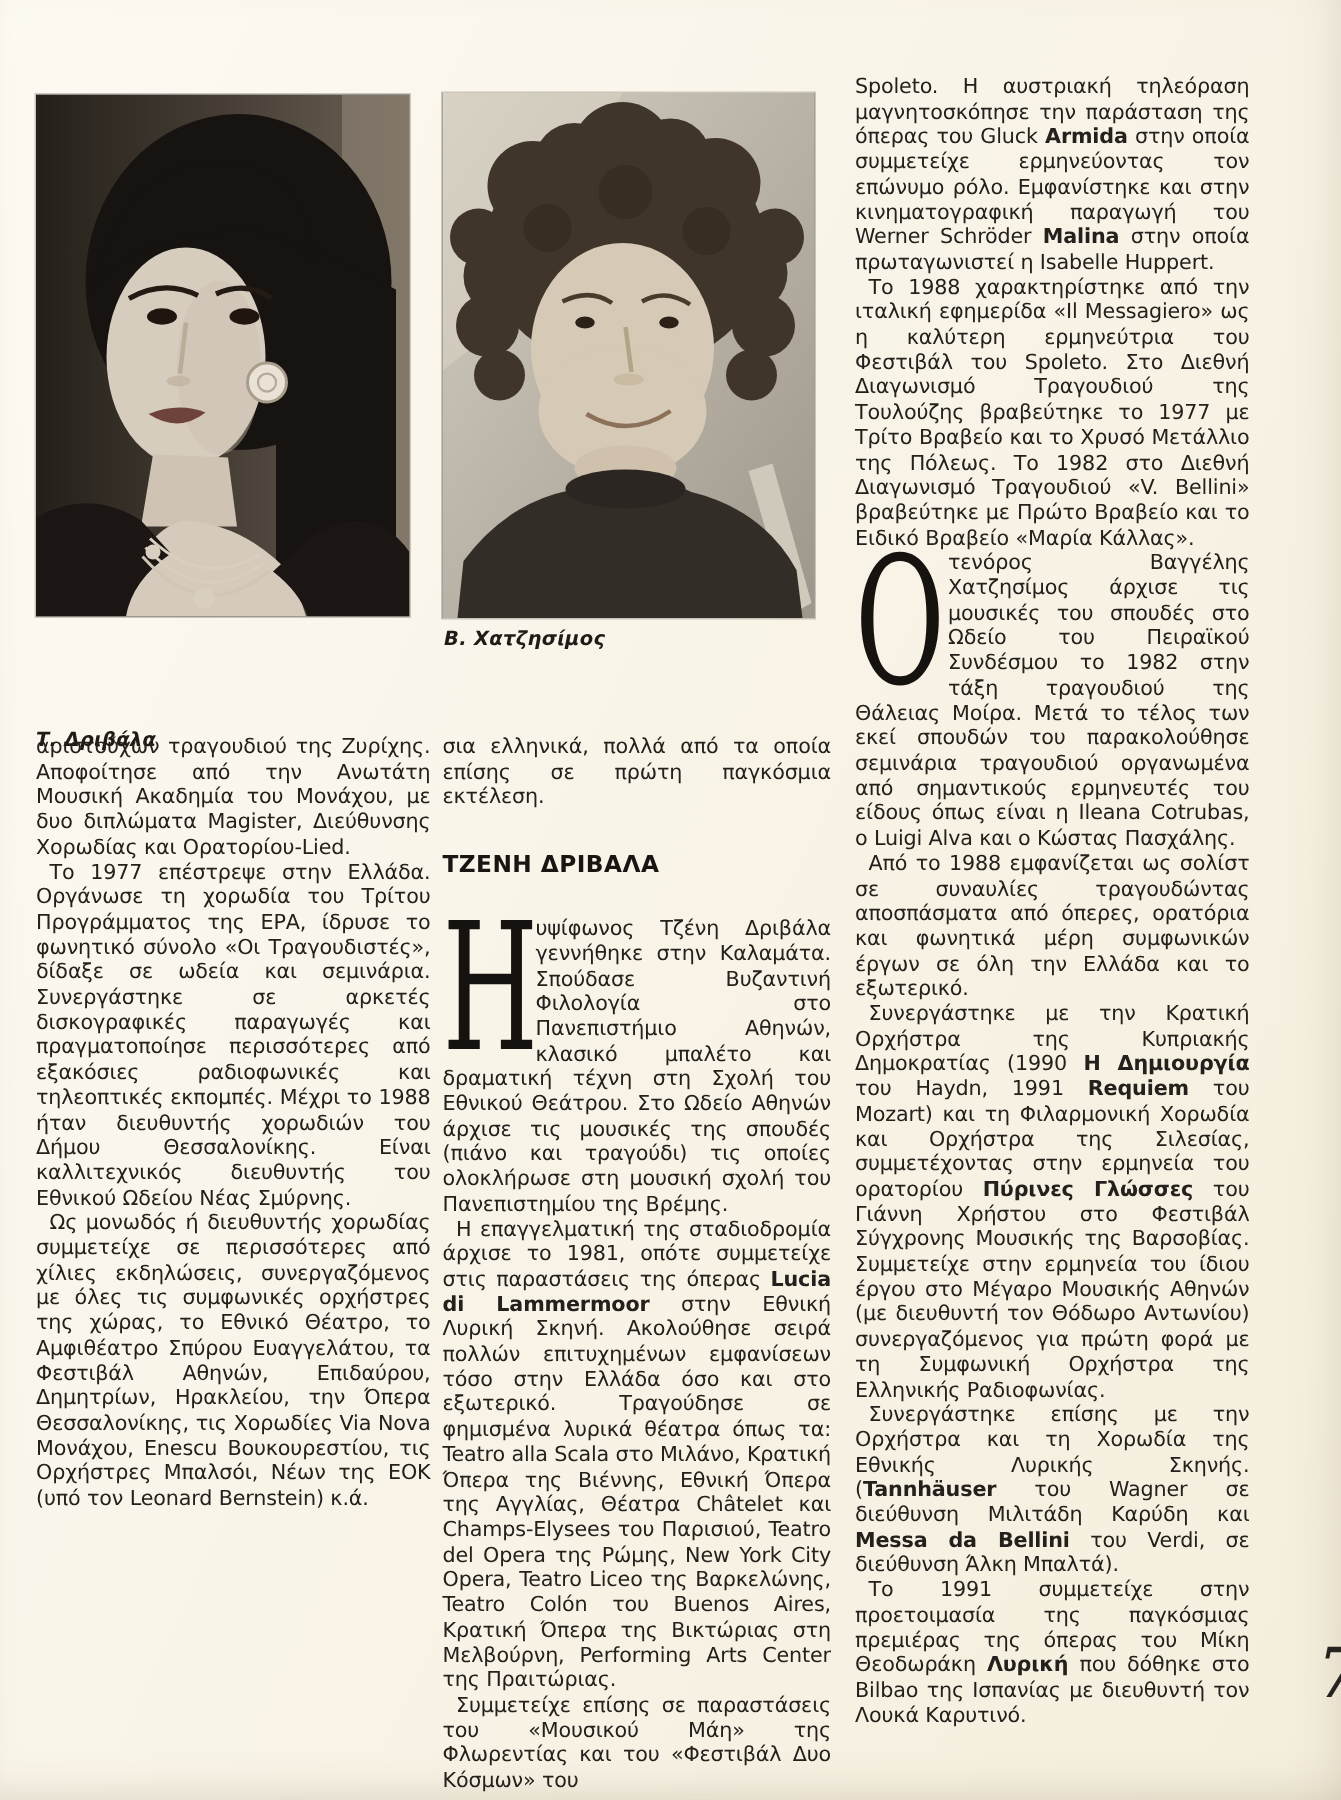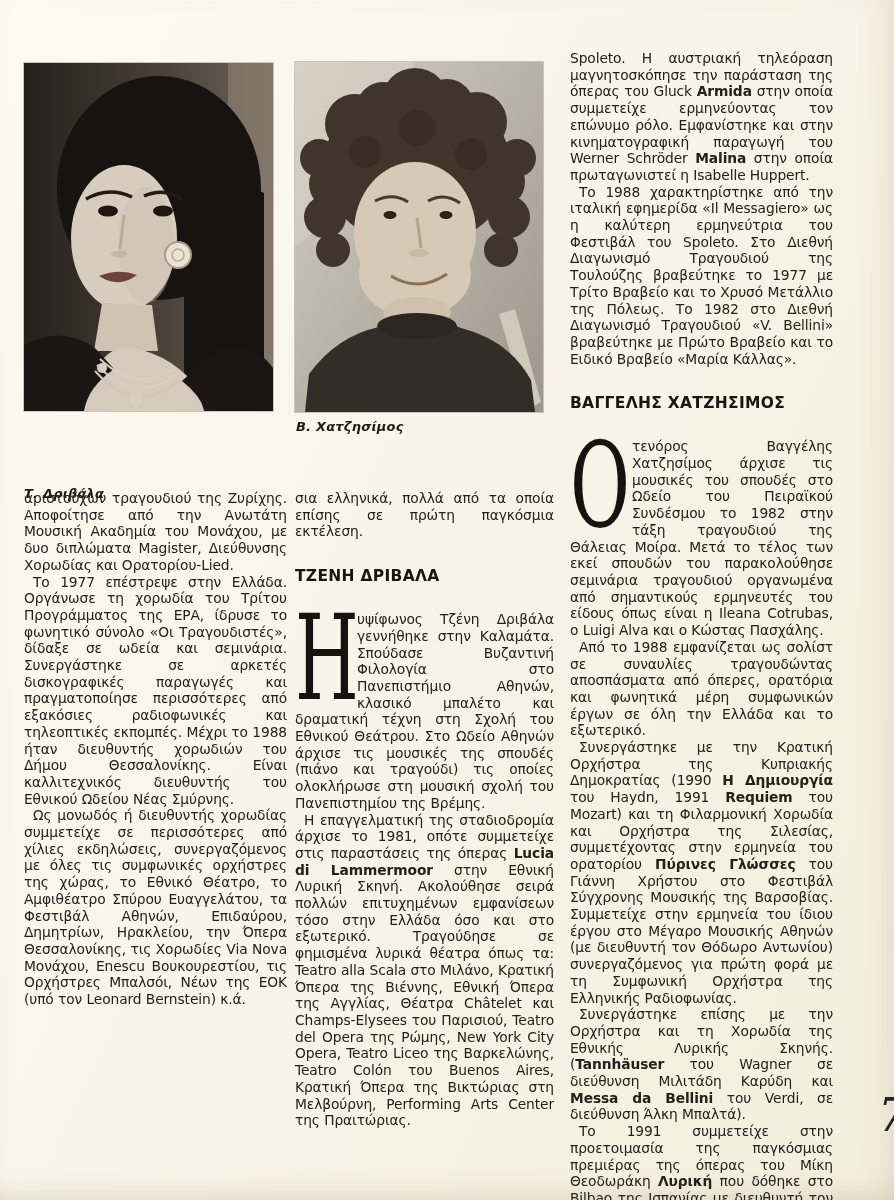--- a/index.html
+++ b/index.html
@@ -153,26 +153,26 @@
     <p class="p-indent"><span>Ως μονωδός ή διευθυντής χορωδίας συμμετείχε σε περισσότερες από χίλιες εκδηλώσεις, συνεργαζόμενος με όλες τις συμφωνικές ορχήστρες της χώρας, το Εθνικό Θέατρο, το Αμφιθέατρο Σπύρου Ευαγγελάτου, τα Φεστιβάλ Αθηνών, Επιδαύρου, Δημητρίων, Ηρακλείου, την Όπερα Θεσσαλονίκης, τις Χορωδίες Via Nova Μονάχου, Enescu Βουκουρεστίου, τις Ορχήστρες Μπαλσόι, Νέων της ΕΟΚ (υπό τον Leonard Bernstein) κ.ά.</span></p>
   </div>
 
   <div class="col col-middle">
     <p><span>σια ελληνικά, πολλά από τα οποία επίσης σε πρώτη παγκόσμια εκτέλεση.</span></p>
     <h2>ΤΖΕΝΗ ΔΡΙΒΑΛΑ</h2>
     <p>
       <span class="dropcap">Η</span><span><span>υψίφωνος Τζένη Δριβάλα γεννήθηκε στην Καλαμάτα. Σπούδασε Βυζαντινή Φιλολογία στο Πανεπιστήμιο Αθηνών, κλασικό μπαλέτο και δραματική τέχνη στη Σχολή του Εθνικού Θεάτρου. Στο Ωδείο Αθηνών άρχισε τις μουσικές της σπουδές (πιάνο και τραγούδι) τις οποίες ολοκλήρωσε στη μουσική σχολή του Πανεπιστημίου της Βρέμης.</span></span>
     </p>
     <p class="p-indent"><span>Η επαγγελματική της σταδιοδρομία άρχισε το 1981, οπότε συμμετείχε στις παραστάσεις της όπερας </span><b>Lucia di Lammermoor</b><span> στην Εθνική Λυρική Σκηνή. Ακολούθησε σειρά πολλών επιτυχημένων εμφανίσεων τόσο στην Ελλάδα όσο και στο εξωτερικό. Τραγούδησε σε φημισμένα λυρικά θέατρα όπως τα: Teatro alla Scala στο Μιλάνο, Κρατική Όπερα της Βιέννης, Εθνική Όπερα της Αγγλίας, Θέατρα Châtelet και Champs-Elysees του Παρισιού, Teatro del Opera της Ρώμης, New York City Opera, Teatro Liceo της Βαρκελώνης, Teatro Colón του Buenos Aires, Κρατική Όπερα της Βικτώριας στη Μελβούρνη, Performing Arts Center της Πραιτώριας.</span></p>
+    <p class="p-indent"><span>Συμμετείχε επίσης σε παραστάσεις του «Μουσικού Μάη» της Φλωρεντίας και του «Φεστιβάλ Δυο Κόσμων» του</span></p>
   </div>
 
   <div class="col col-right">
     <p><span>Spoleto. Η αυστριακή τηλεόραση μαγνητοσκόπησε την παράσταση της όπερας του Gluck </span><b>Armida</b><span> στην οποία συμμετείχε ερμηνεύοντας τον επώνυμο ρόλο. Εμφανίστηκε και στην κινηματογραφική παραγωγή του Werner Schröder </span><b>Malina</b><span> στην οποία πρωταγωνιστεί η Isabelle Huppert.</span></p>
     <p class="p-indent"><span>Το 1988 χαρακτηρίστηκε από την ιταλική εφημερίδα «Il Messagiero» ως η καλύτερη ερμηνεύτρια του Φεστιβάλ του Spoleto. Στο Διεθνή Διαγωνισμό Τραγουδιού της Τουλούζης βραβεύτηκε το 1977 με Τρίτο Βραβείο και το Χρυσό Μετάλλιο της Πόλεως. Το 1982 στο Διεθνή Διαγωνισμό Τραγουδιού «V. Bellini» βραβεύτηκε με Πρώτο Βραβείο και το Ειδικό Βραβείο «Μαρία Κάλλας».</span></p>
-    <h2>ΒΑΓΓΕΛΗΣ ΧΑΤΖΗΣΙΜΟΣ</h2>
     <p>
       <span class="dropcap">Ο</span><span><span>τενόρος Βαγγέλης Χατζησίμος άρχισε τις μουσικές του σπουδές στο Ωδείο του Πειραϊκού Συνδέσμου το 1982 στην τάξη τραγουδιού της Θάλειας Μοίρα. Μετά το τέλος των εκεί σπουδών του παρακολούθησε σεμινάρια τραγουδιού οργανωμένα από σημαντικούς ερμηνευτές του είδους όπως είναι η Ileana Cotrubas, ο Luigi Alva και ο Κώστας Πασχάλης.</span></span>
     </p>
     <p class="p-indent"><span>Από το 1988 εμφανίζεται ως σολίστ σε συναυλίες τραγουδώντας αποσπάσματα από όπερες, ορατόρια και φωνητικά μέρη συμφωνικών έργων σε όλη την Ελλάδα και το εξωτερικό.</span></p>
     <p class="p-indent"><span>Συνεργάστηκε με την Κρατική Ορχήστρα της Κυπριακής Δημοκρατίας (1990 </span><b>Η Δημιουργία</b><span> του Haydn, 1991 </span><b>Requiem</b><span> του Mozart) και τη Φιλαρμονική Χορωδία και Ορχήστρα της Σιλεσίας, συμμετέχοντας στην ερμηνεία του ορατορίου </span><b>Πύρινες Γλώσσες</b><span> του Γιάννη Χρήστου στο Φεστιβάλ Σύγχρονης Μουσικής της Βαρσοβίας. Συμμετείχε στην ερμηνεία του ίδιου έργου στο Μέγαρο Μουσικής Αθηνών (με διευθυντή τον Θόδωρο Αντωνίου) συνεργαζόμενος για πρώτη φορά με τη Συμφωνική Ορχήστρα της Ελληνικής Ραδιοφωνίας.</span></p>
     <p class="p-indent"><span>Συνεργάστηκε επίσης με την Ορχήστρα και τη Χορωδία της Εθνικής Λυρικής Σκηνής. (</span><b>Tannhäuser</b><span> του Wagner σε διεύθυνση Μιλιτάδη Καρύδη και </span><b>Messa da Bellini</b><span> του Verdi, σε διεύθυνση Άλκη Μπαλτά).</span></p>
     <p class="p-indent"><span>Το 1991 συμμετείχε στην προετοιμασία της παγκόσμιας πρεμιέρας της όπερας του Μίκη Θεοδωράκη </span><b>Λυρική</b><span> που δόθηκε στο Bilbao της Ισπανίας με διευθυντή τον Λουκά Καρυτινό.</span></p>
   </div>
 
   <div class="page-number">71</div>

